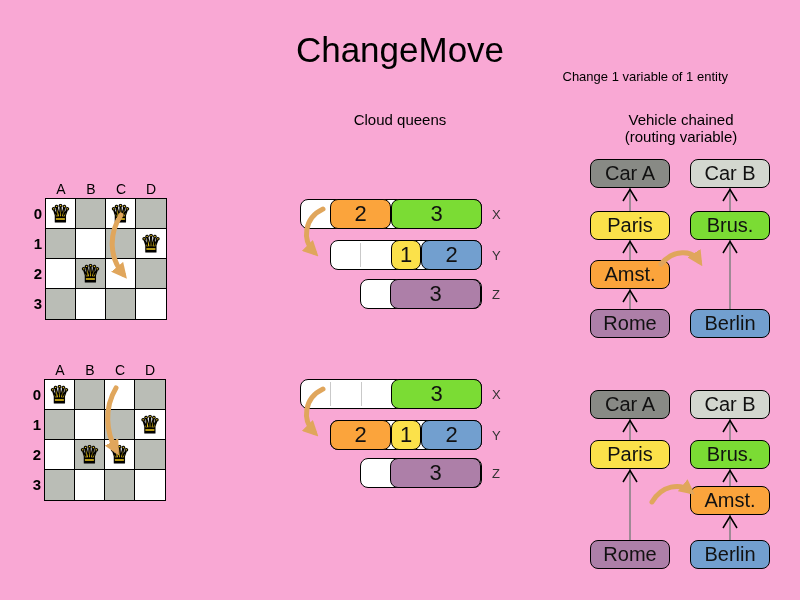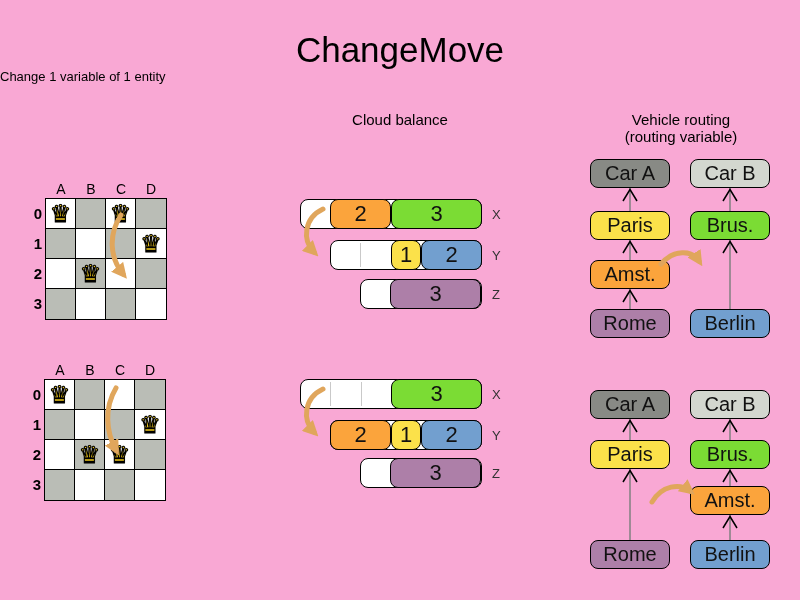--- a/index.html
+++ b/index.html
@@ -1,20 +1,20 @@
 <!DOCTYPE html>
 <html><head>
 <meta charset="utf-8">
 <style>
   html,body{margin:0;padding:0;background:#fff;}
   #stage{position:relative;width:800px;height:600px;background:#f9a8d4;overflow:hidden;
          font-family:"Liberation Sans",sans-serif;color:#000;}
   .abs{position:absolute;}
   .title{top:30px;left:0;width:800px;text-align:center;font-size:35px;}
-  .subtitle{top:69px;left:0;width:728px;text-align:left;font-size:13px;}
+  .subtitle{top:69px;left:0;width:728px;text-align:right;font-size:13px;}
   .sechead{top:111px;text-align:center;font-size:15px;line-height:17px;}
   
   .boardgrid{display:grid;grid-template-columns:repeat(4,30px);grid-template-rows:repeat(4,30px);
              border:1.5px solid #000;background:#fff;}
   .cell{box-sizing:border-box;display:flex;align-items:center;justify-content:center;background:#fff;}
   .cell.gray{background:#babdb6;}
   .queen{font-family:"DejaVu Sans",sans-serif;font-size:24px;line-height:1;color:#f3cb1c;
          -webkit-text-stroke:1.1px #000;text-shadow:0 0 1px #000;}
   .colhead{font-size:14px;text-align:center;height:18px;line-height:18px;}
   .rowhead{font-size:15px;font-weight:bold;text-align:right;display:flex;align-items:center;justify-content:flex-end;}
@@ -32,23 +32,23 @@
   #overlay{position:absolute;left:0;top:0;width:800px;height:600px;pointer-events:none;z-index:5;}
 </style>
 </head>
 <body>
 
 <div id="stage">
 
   <div class="abs title">ChangeMove</div>
   <div class="abs subtitle">Change 1 variable of 1 entity</div>
 
-  <div class="abs sechead" style="left:320px;width:160px;">Cloud balance</div>
+  <div class="abs sechead" style="left:320px;width:160px;">Cloud queens</div>
   <div class="abs sechead" style="left:601px;width:160px;">
-    <span>Vehicle routing</span><br>
+    <span>Vehicle chained</span><br>
     <span>(routing variable)</span>
   </div>
 
   <svg id="overlay" viewBox="0 0 800 600" xmlns="http://www.w3.org/2000/svg">
     <defs>
       <marker id="tanhead" viewBox="0 0 10 10" refX="6" refY="5" markerWidth="3.1" markerHeight="3.1" orient="auto">
         <path d="M0,0 L10,5 L0,10 z" fill="#e0a65c"></path>
       </marker>
     </defs>
     <g id="chainlinks">

